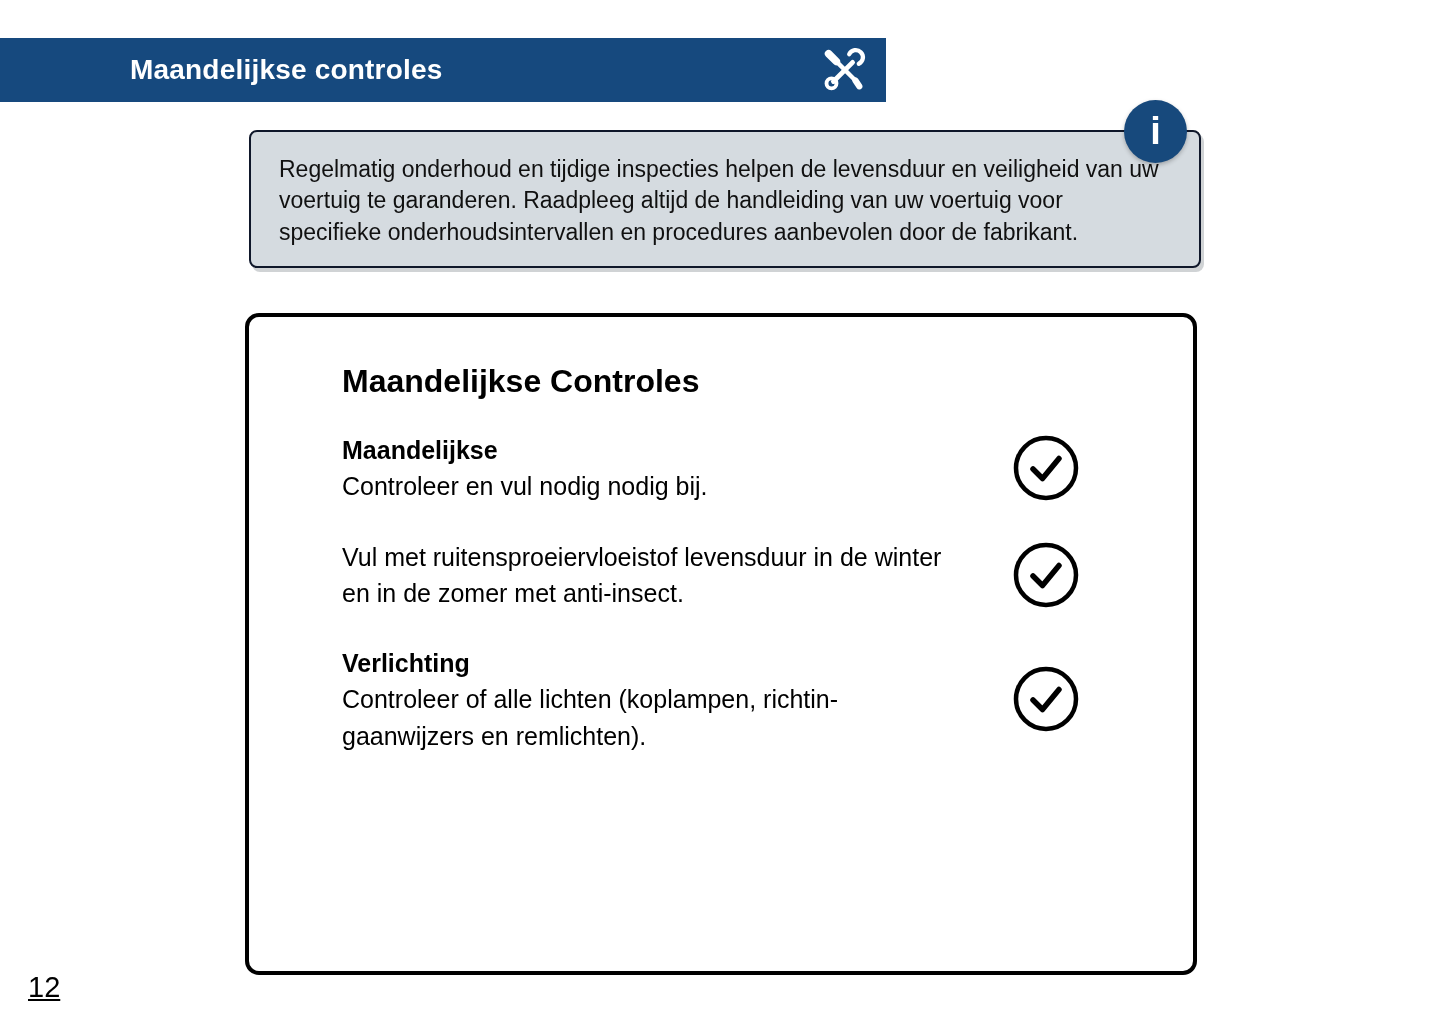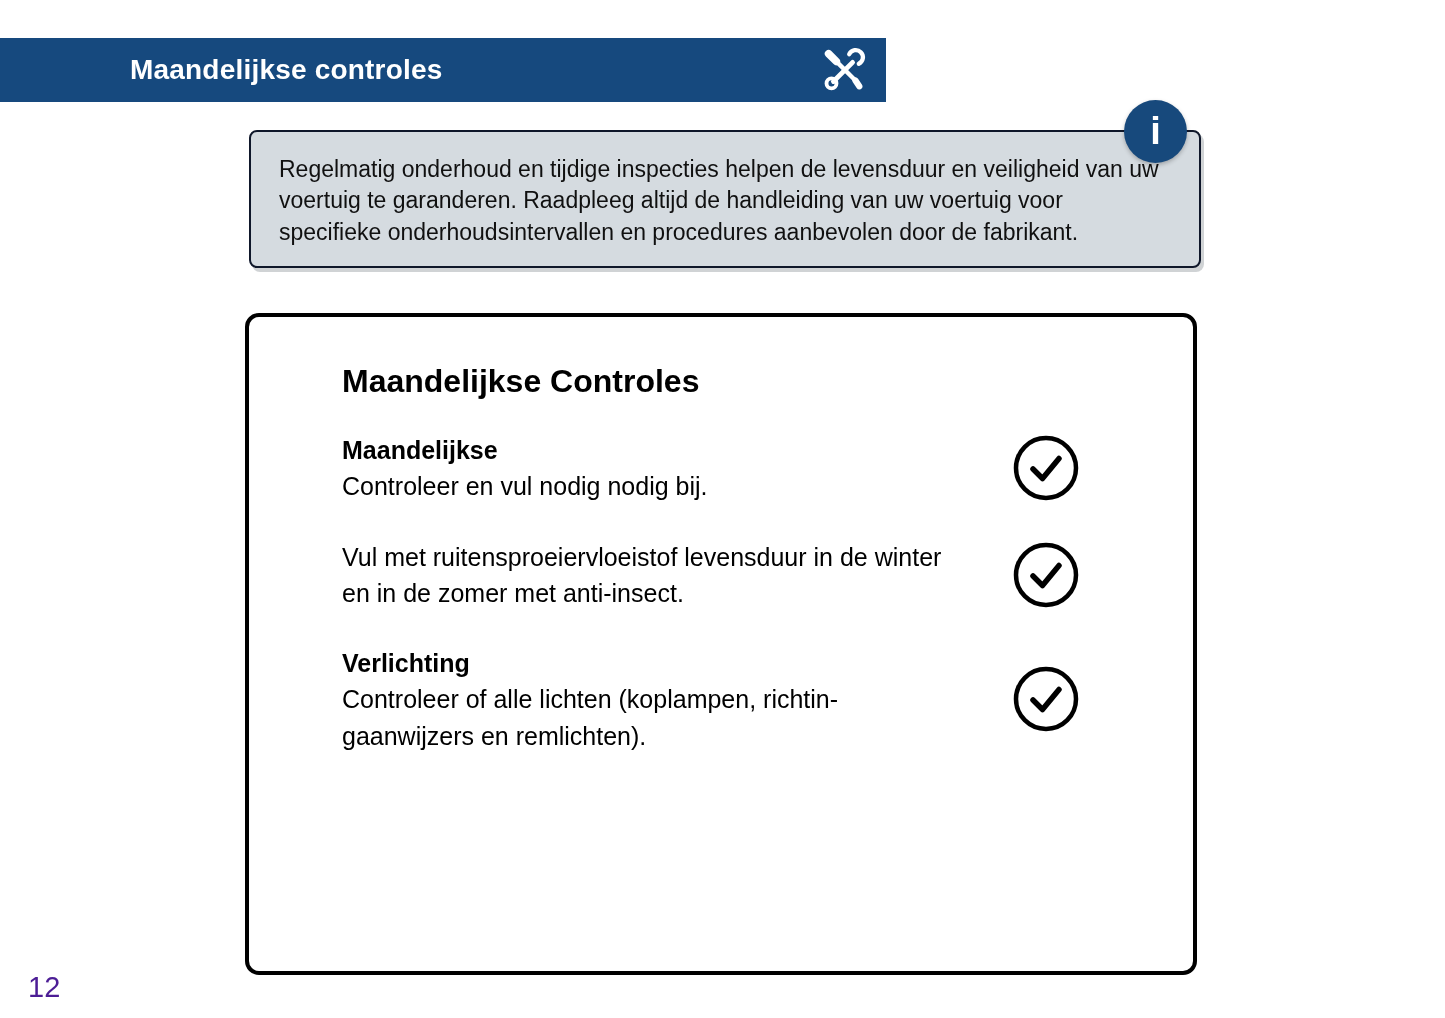--- a/index.html
+++ b/index.html
@@ -116,21 +116,22 @@
     height: 66px;
     margin-right: 36px;
   }
   .check-circle svg { width: 100%; height: 100%; }
 
   .page-number {
     position: absolute;
     left: 28px;
     bottom: 14px;
     font-size: 29px;
-    color: #4c1d95;
+    color: #000000;
+    text-decoration: underline;
   }
 </style>
 </head>
 <body>
 
 <div class="page">
 
   <div class="header-bar">
     <span class="header-title">Maandelijkse controles</span>
     <span class="header-icon">

